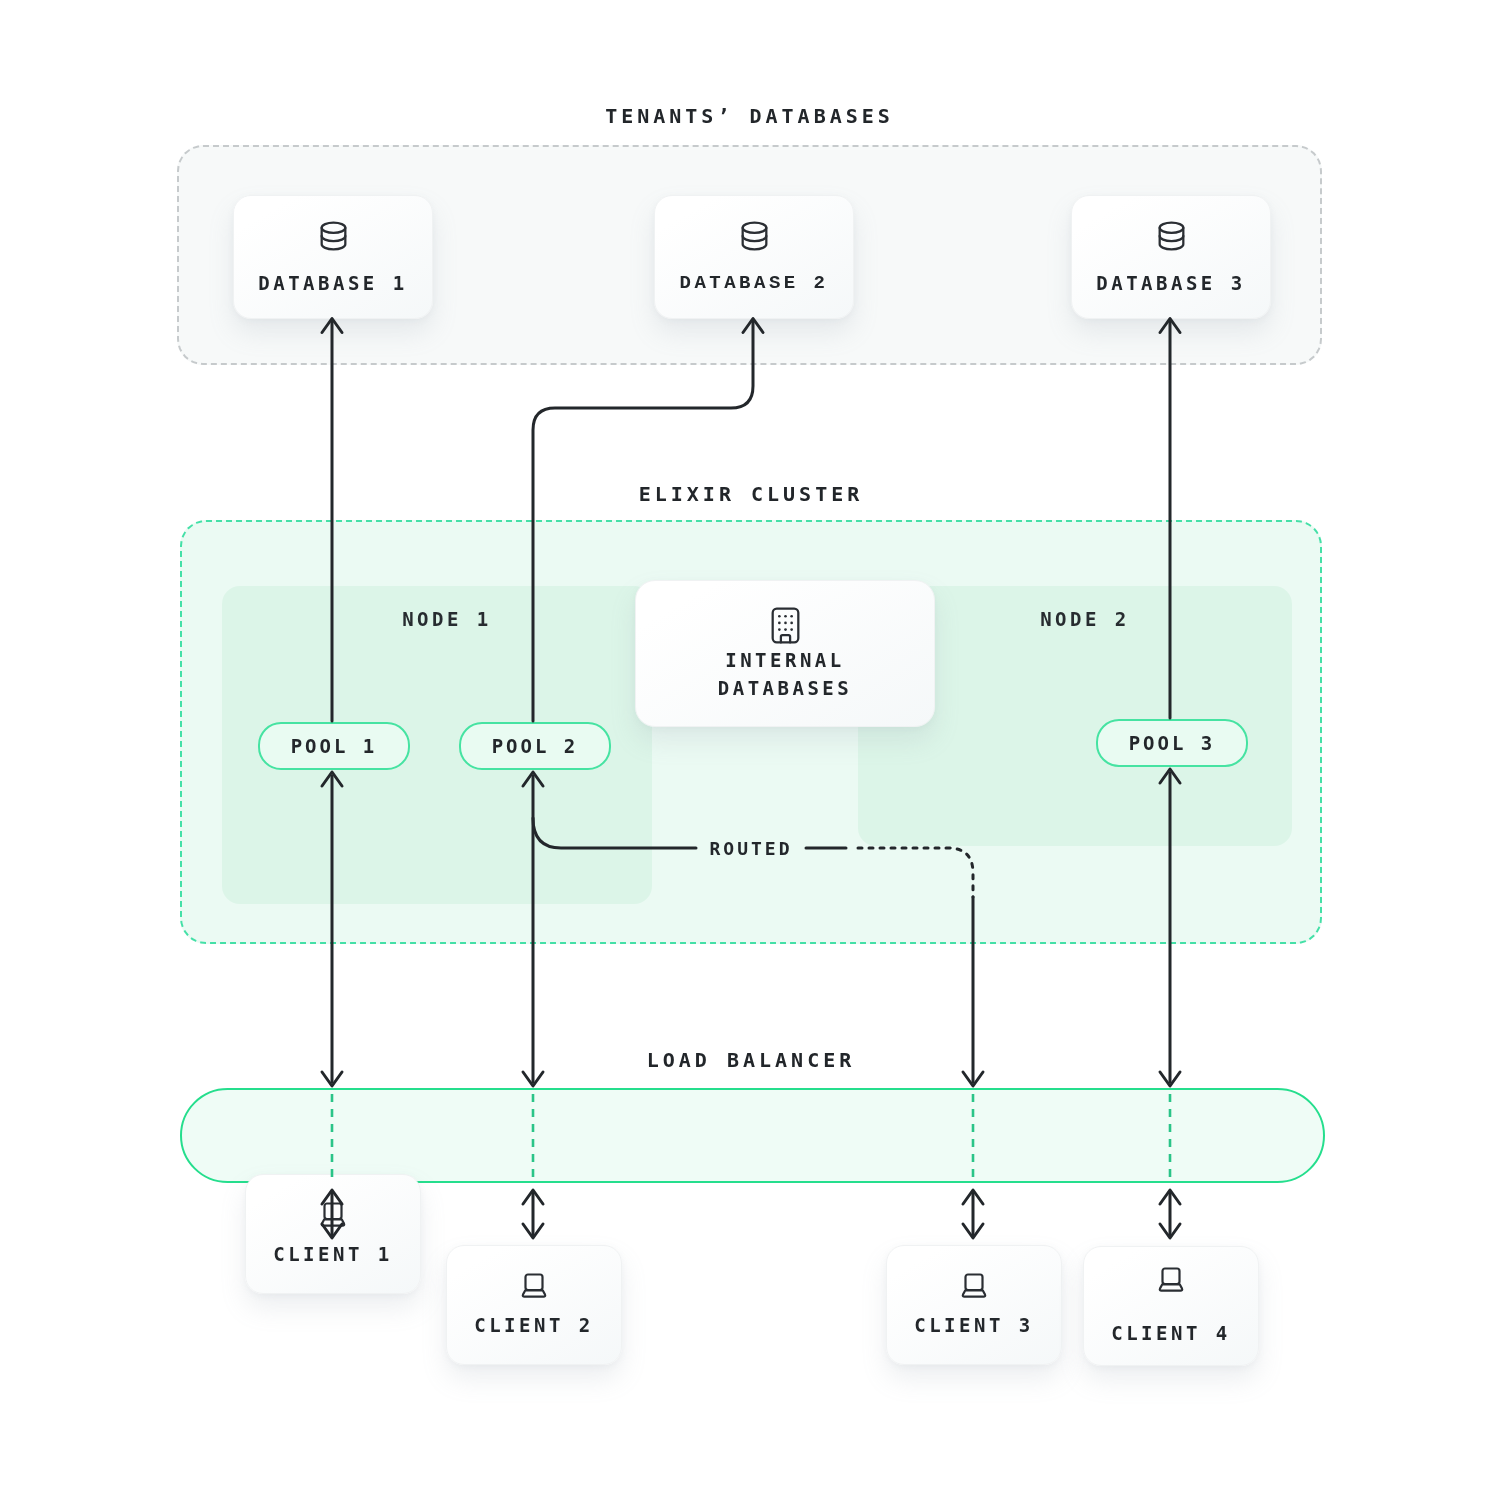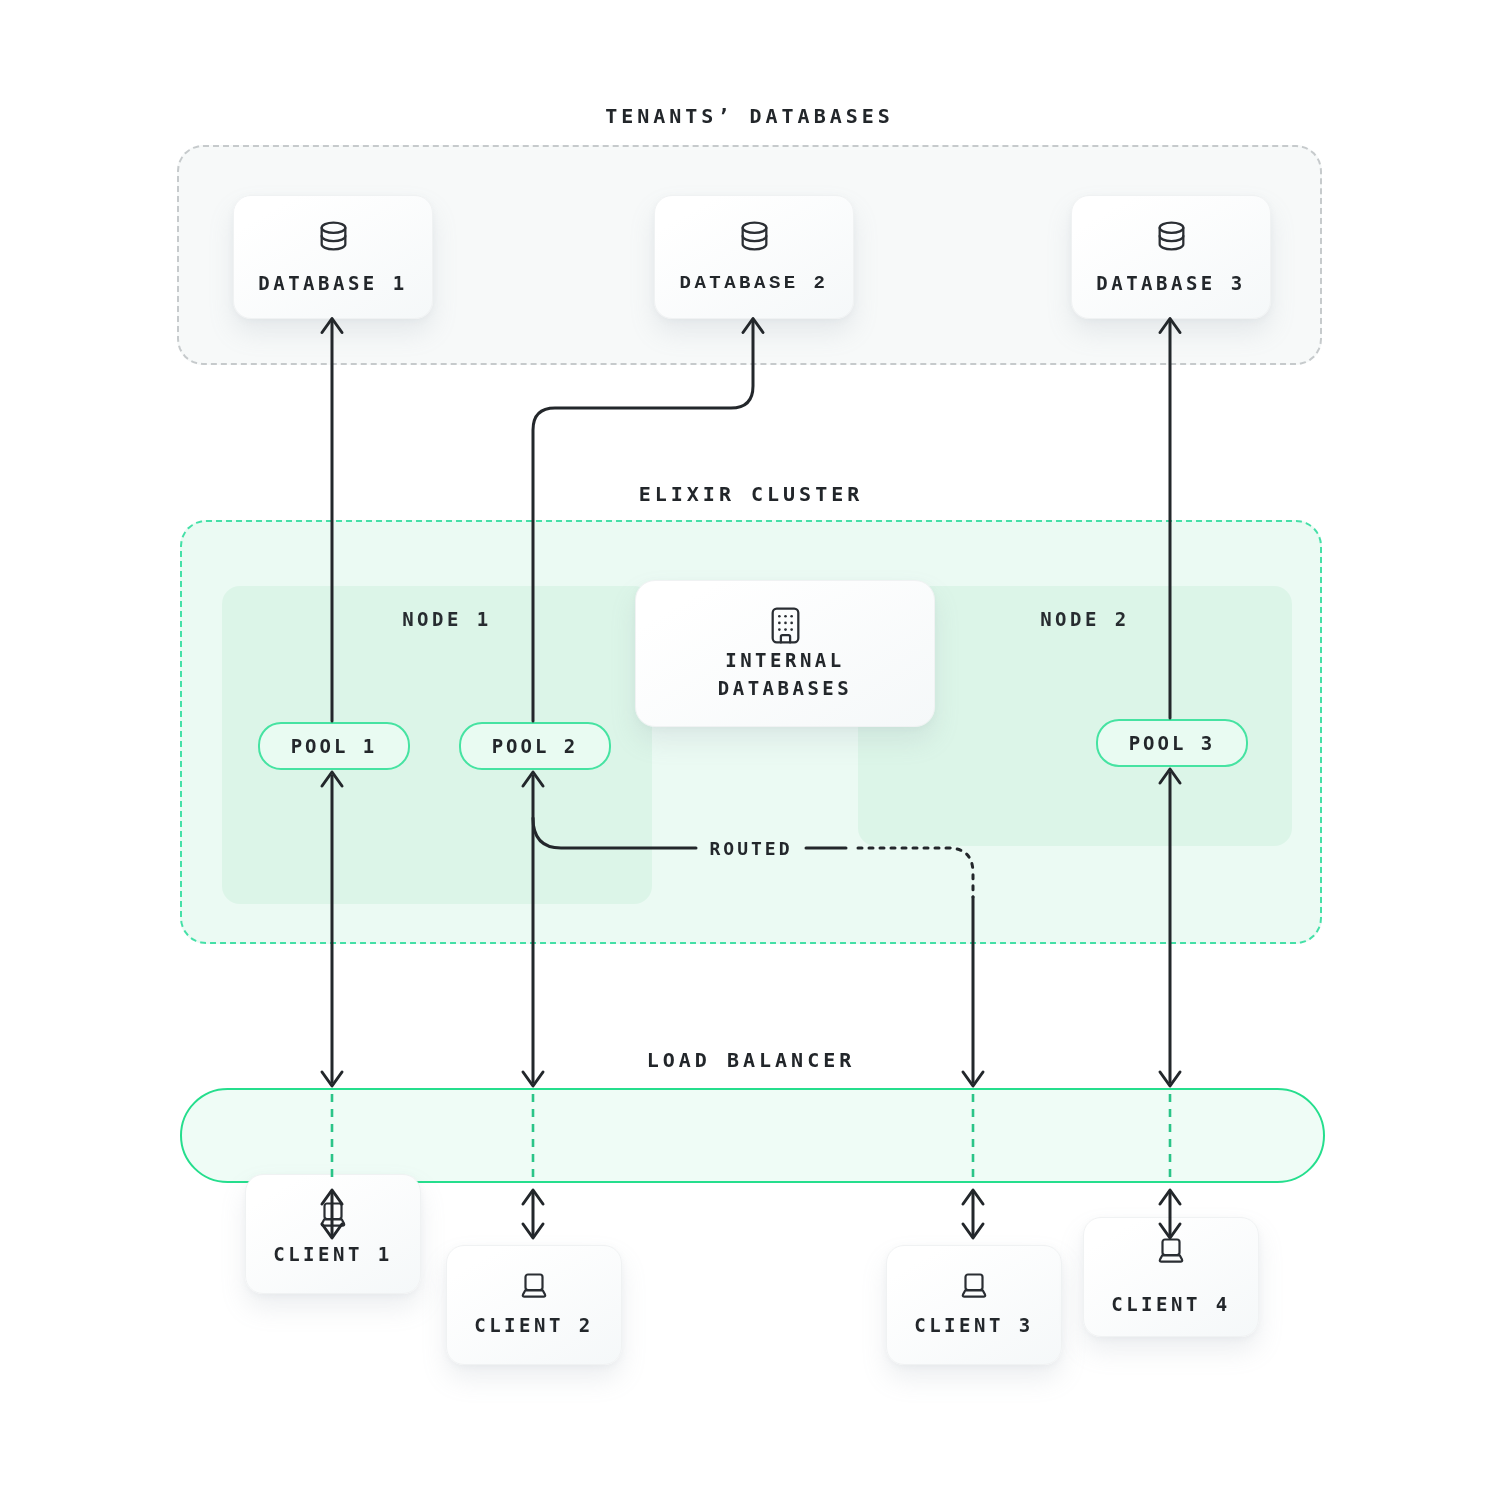--- a/index.html
+++ b/index.html
@@ -149,21 +149,21 @@
   </div>
 
   <div class="abs card" style="left:886px;top:1245px;width:174px;height:118px;gap:10px;">
     <svg class="icon" width="40" height="29" viewBox="0 0 40 29" fill="none" stroke="#2A2E33" stroke-width="2.2" stroke-linecap="round" stroke-linejoin="round">
       <rect x="11.5" y="2.5" width="17" height="15.5" rx="2.5"></rect>
       <path d="M9,22.6 L11.3,18.3 H28.7 L31,22.6 C31.6,23.9 30.9,24.7 29.6,24.7 H10.4 C9.1,24.7 8.4,23.9 9,22.6 Z"></path>
     </svg>
     <div class="card-label">CLIENT 3</div>
   </div>
 
-  <div class="abs card" style="left:1083px;top:1217px;width:174px;height:118px;gap:24px;">
+  <div class="abs card" style="left:1083px;top:1246px;width:174px;height:118px;gap:24px;">
     <svg class="icon" width="40" height="29" viewBox="0 0 40 29" fill="none" stroke="#2A2E33" stroke-width="2.2" stroke-linecap="round" stroke-linejoin="round">
       <rect x="11.5" y="2.5" width="17" height="15.5" rx="2.5"></rect>
       <path d="M9,22.6 L11.3,18.3 H28.7 L31,22.6 C31.6,23.9 30.9,24.7 29.6,24.7 H10.4 C9.1,24.7 8.4,23.9 9,22.6 Z"></path>
     </svg>
     <div class="card-label">CLIENT 4</div>
   </div>
 
   <svg class="lines-overlay" width="1504" height="1500" viewBox="0 0 1504 1500" fill="none" stroke="#23272B" stroke-width="3" stroke-linecap="round" stroke-linejoin="round">
 
     <path d="M332,322 V721"></path>

